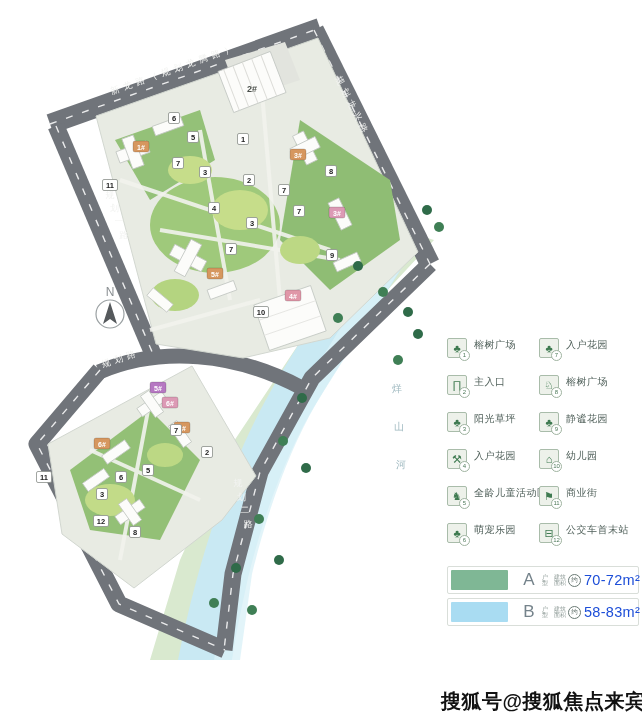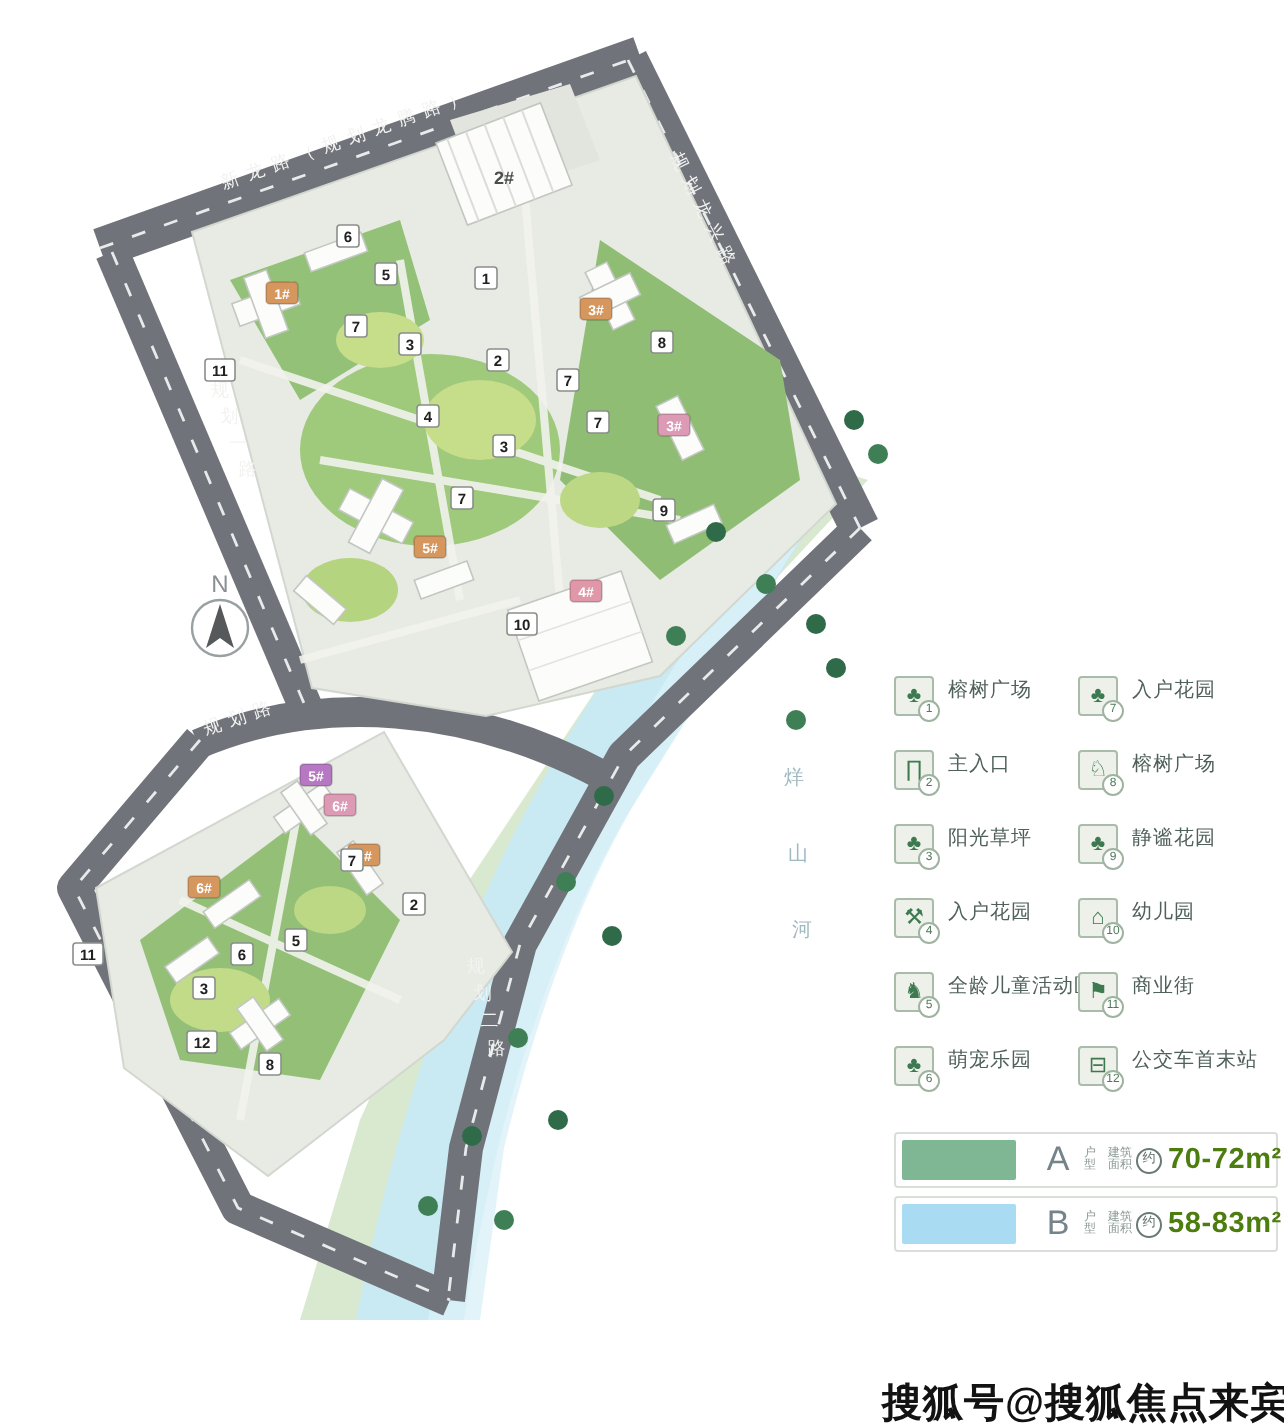--- a/index.html
+++ b/index.html
@@ -22,21 +22,21 @@
   .unit-legend{position:absolute;left:447px;top:566px;width:192px;}
   .unit-row{display:flex;align-items:center;height:26px;background:#fff;border:1px solid #d9ded9;
     border-radius:2px;margin-bottom:4px;padding:0 5px 0 3px;}
   .swatch{width:57px;height:20px;border-radius:1px;margin-right:9px;flex:0 0 57px;}
   .unit-code{font-size:17px;color:#75838b;min-width:24px;text-align:center;}
   .unit-hx{font-size:6px;line-height:6px;color:#8d9a96;white-space:pre;margin:0 3px 0 1px;}
   .unit-div{width:1px;height:15px;background:#cfd5d2;margin-right:3px;}
   .unit-jzmj{font-size:6px;line-height:6px;color:#8d9a96;white-space:pre;margin-right:2px;}
   .unit-yue{width:11px;height:11px;border:1px solid #6a7a74;border-radius:50%;font-size:6.5px;
     line-height:10px;text-align:center;color:#5a6a64;margin-right:3px;flex:0 0 11px;}
-  .unit-area{font-size:14.5px;font-weight:bold;color:#4d7c0f;letter-spacing:.3px;white-space:nowrap;}
+  .unit-area{font-size:14.5px;font-weight:normal;color:#1d4ed8;letter-spacing:.3px;white-space:nowrap;}
 
   
   .footer-line{position:absolute;left:399px;top:715px;display:flex;align-items:flex-end;gap:6px;font-weight:bold;}
   .footer-text{font-size:18px;color:#b6babc;letter-spacing:1px;white-space:nowrap;}
   .watermark{position:absolute;left:441px;top:688px;font-size:20px;font-weight:bold;color:#121212;
     white-space:nowrap;letter-spacing:.5px;}
 </style>
 </head>
 <body>
 

